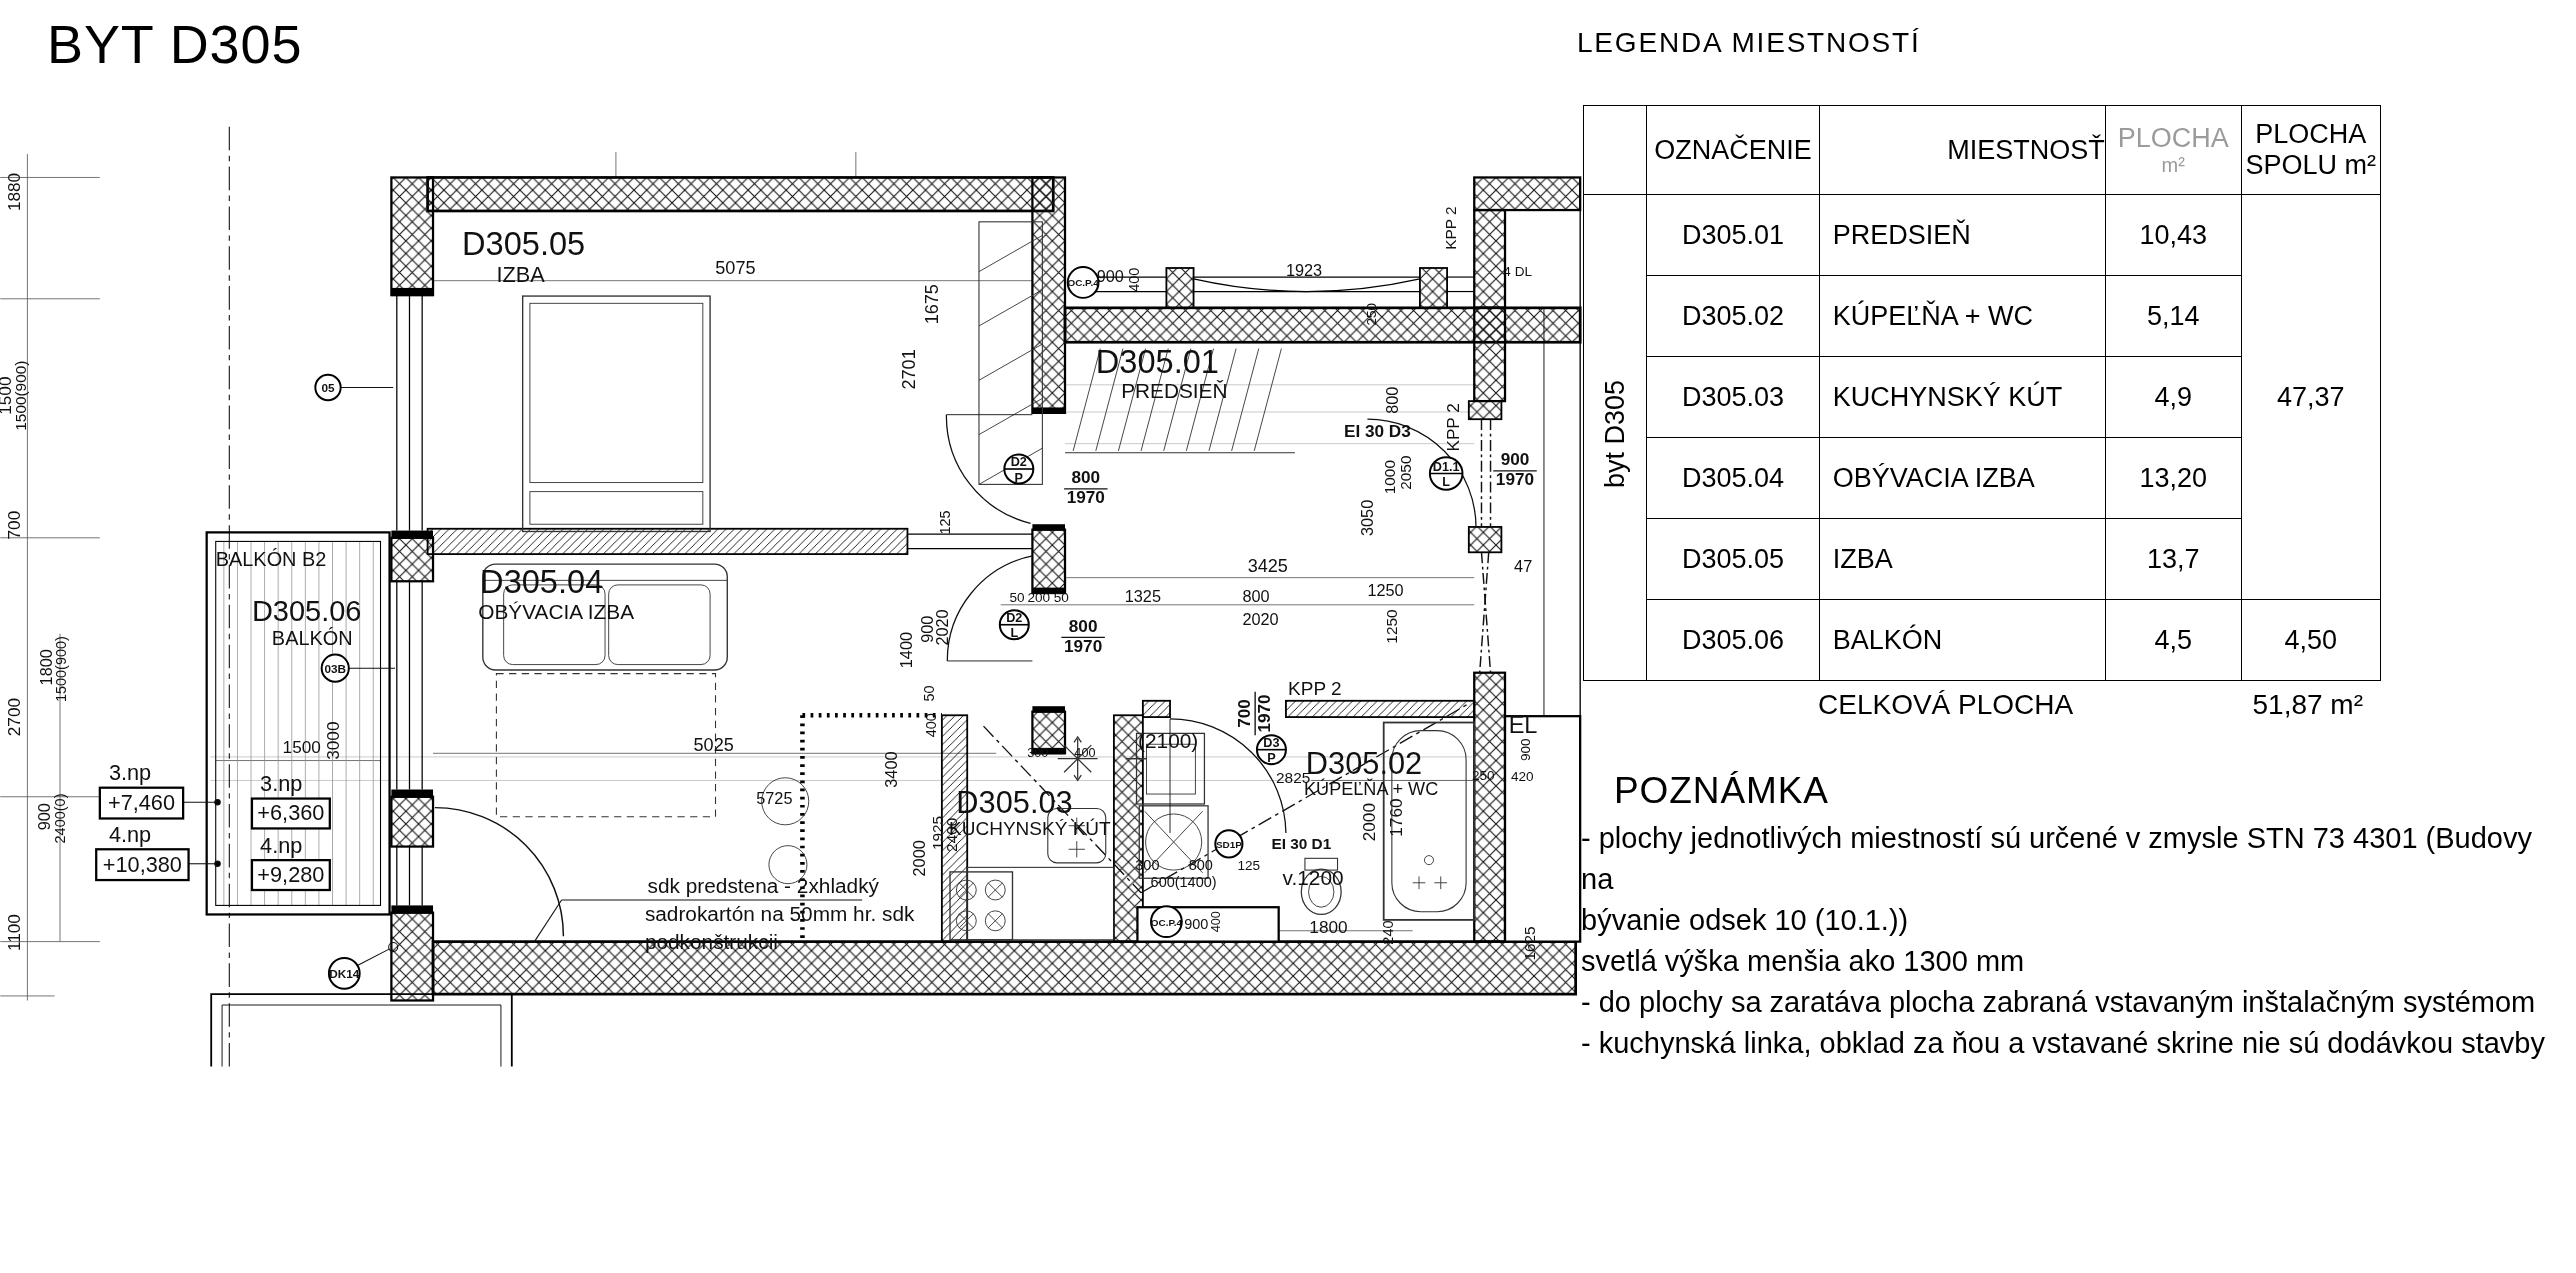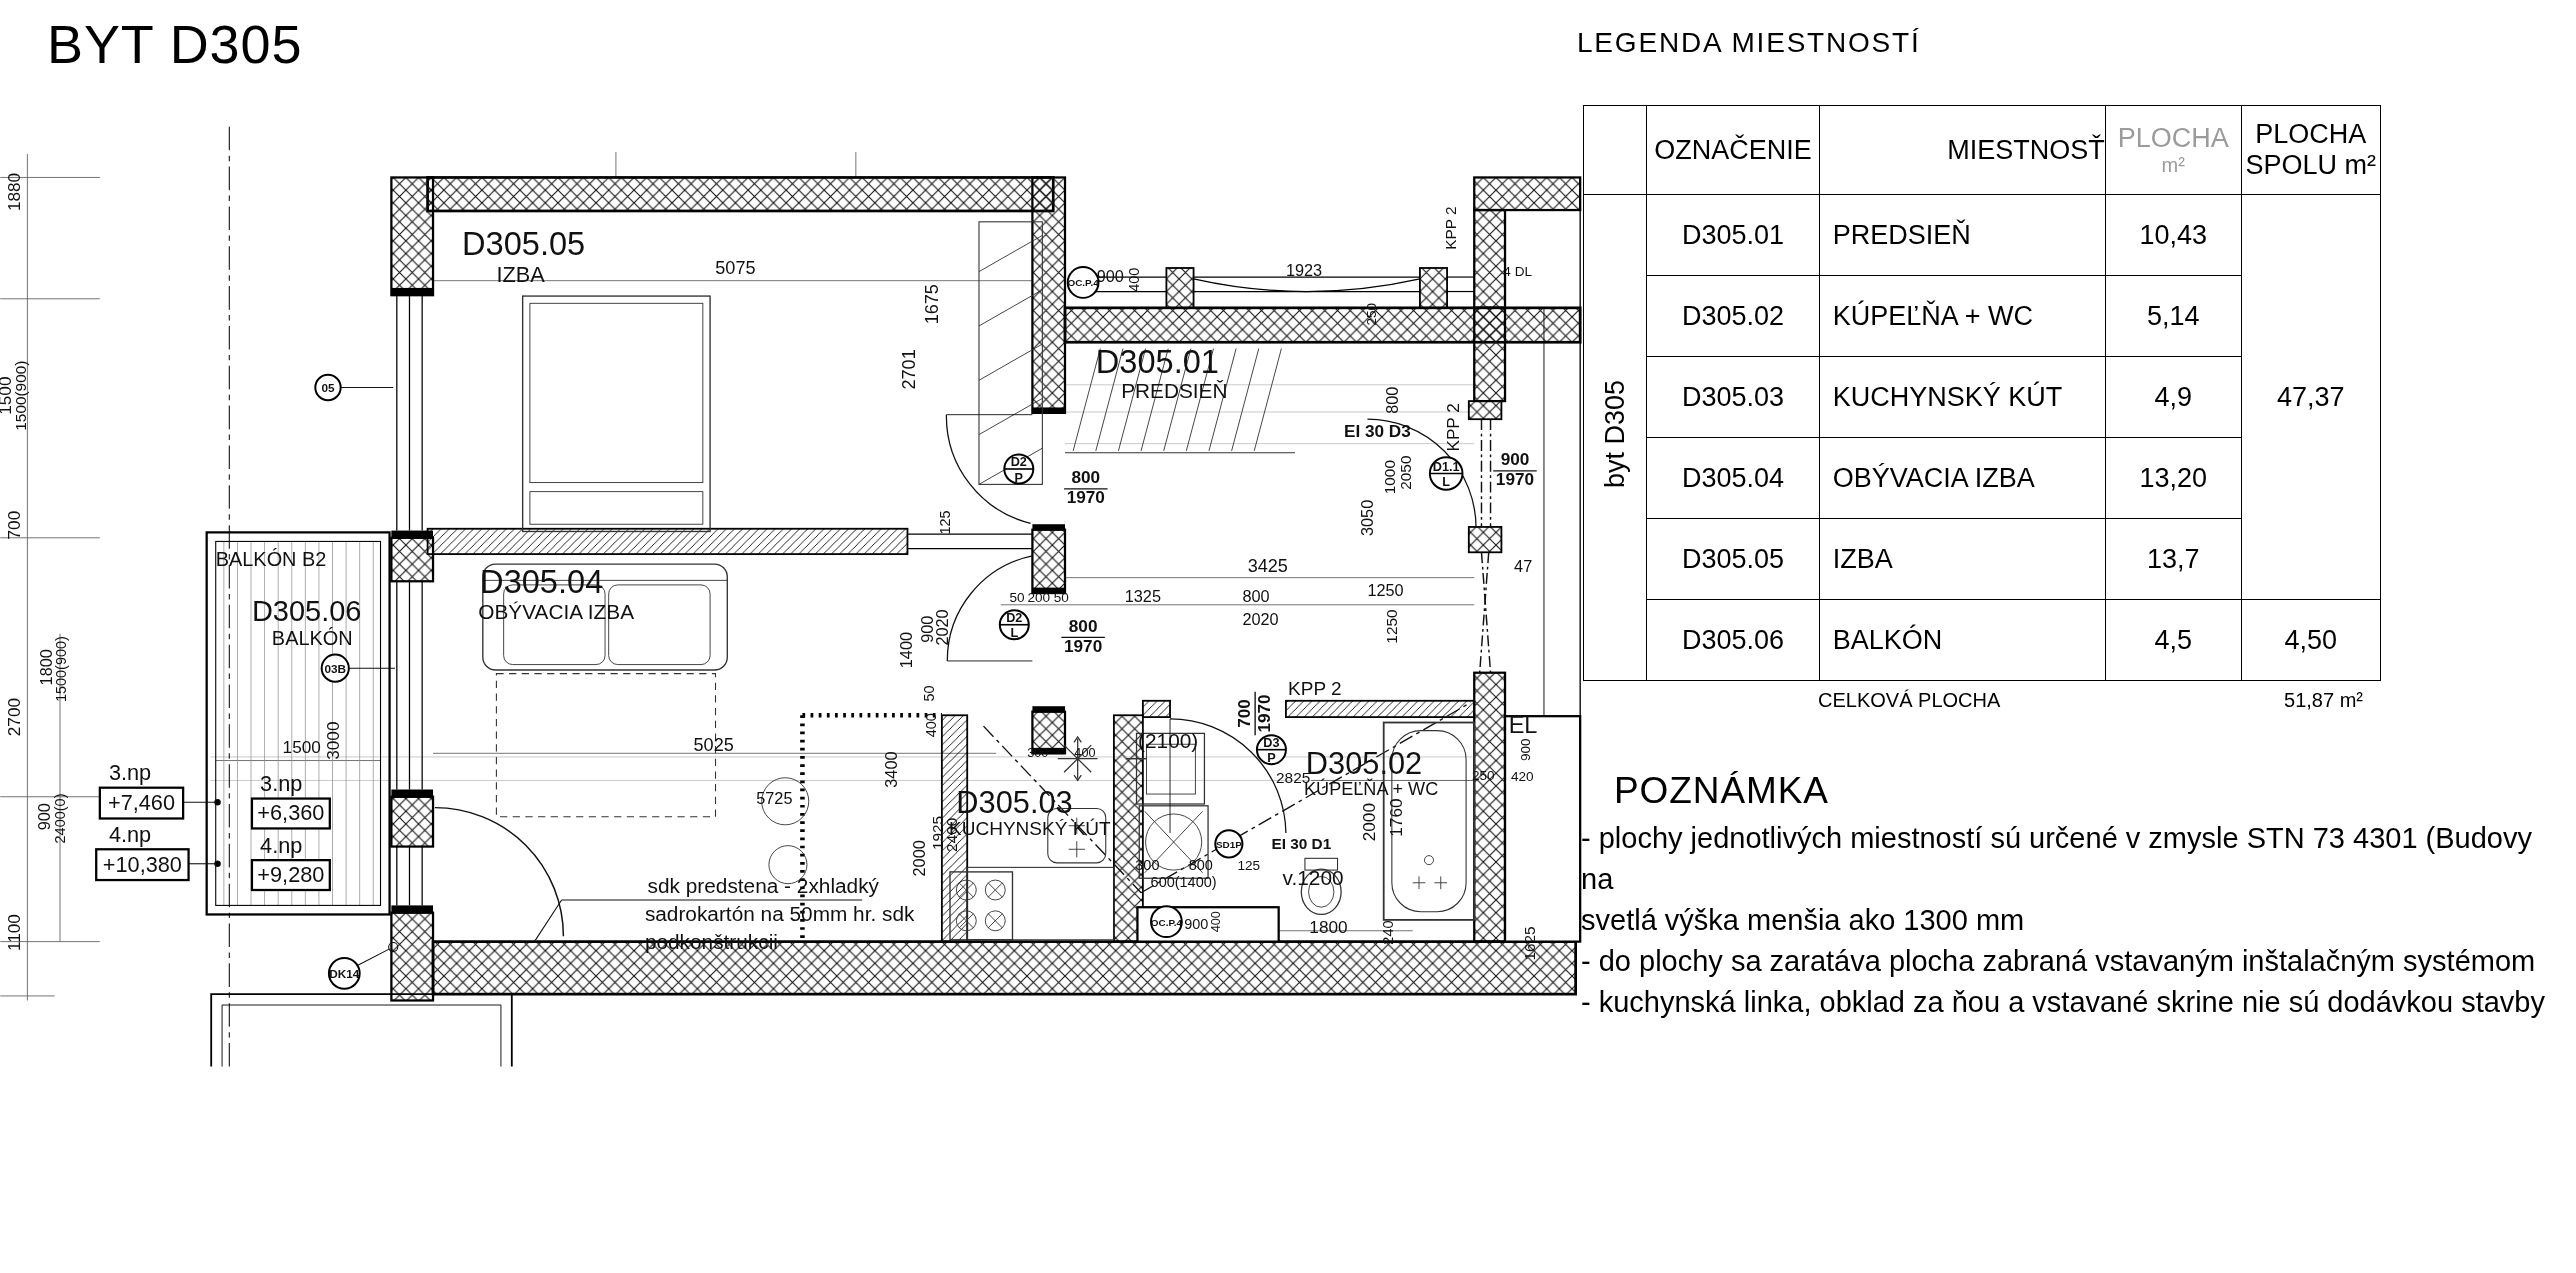--- a/index.html
+++ b/index.html
@@ -13,21 +13,21 @@
   #legend-table{left:1583px;top:105px;border-collapse:collapse;table-layout:fixed;}
   #legend-table td{border:1.8px solid #000;text-align:center;vertical-align:middle;
                    font-size:27px;padding:0;}
   #legend-table .c0{width:62px;} #legend-table .c1{width:172px;}
   #legend-table .c2{width:272px;text-align:left;padding-left:12.7px;}
   #legend-table .c3{width:135px;} #legend-table .c4{width:138px;}
   #legend-table tr{height:81px;} #legend-table tr.hdr{height:89px;}
   .vert{writing-mode:vertical-rl;transform:rotate(180deg);font-size:27px;}
   .grey{color:#9b9b9b;}
   .hsub{font-size:20px;}
-  #legend-footer{left:1583px;top:685px;width:789px;height:40px;font-size:20px;}
+  #legend-footer{left:1583px;top:685px;width:789px;height:40px;font-size:28px;}
   #legend-footer .flabel{position:absolute;left:235px;top:3.6px;}
   #legend-footer .fvalue{position:absolute;right:9px;top:3.6px;}
   
   #notes-heading{left:1577px;top:770px;font-size:37px;letter-spacing:0.9px;margin-left:37px;}
   #notes-body{left:1581px;top:818px;width:978px;font-size:29px;line-height:41px;}
   svg text{font-family:"Liberation Sans",sans-serif;fill:#111;}
 </style>
 </head>
 <body>
 
@@ -507,17 +507,18 @@
 </table>
 
 <div id="legend-footer" class="abs">
   <span class="flabel">CELKOVÁ PLOCHA</span>
   <span class="fvalue">51,87 m²</span>
 </div>
 
 <div id="notes-heading" class="abs">POZNÁMKA</div>
 <div id="notes-body" class="abs">
     <div> - plochy jednotlivých miestností sú určené v zmysle STN 73 4301 (Budovy na</div>
+    <div>bývanie odsek 10 (10.1.))</div>
     <div>svetlá výška menšia ako 1300 mm</div>
     <div>- do plochy sa zaratáva plocha zabraná vstavaným inštalačným systémom</div>
     <div>- kuchynská linka, obklad za ňou a vstavané skrine nie sú dodávkou stavby</div>
   </div>
 
 
 </body></html>

